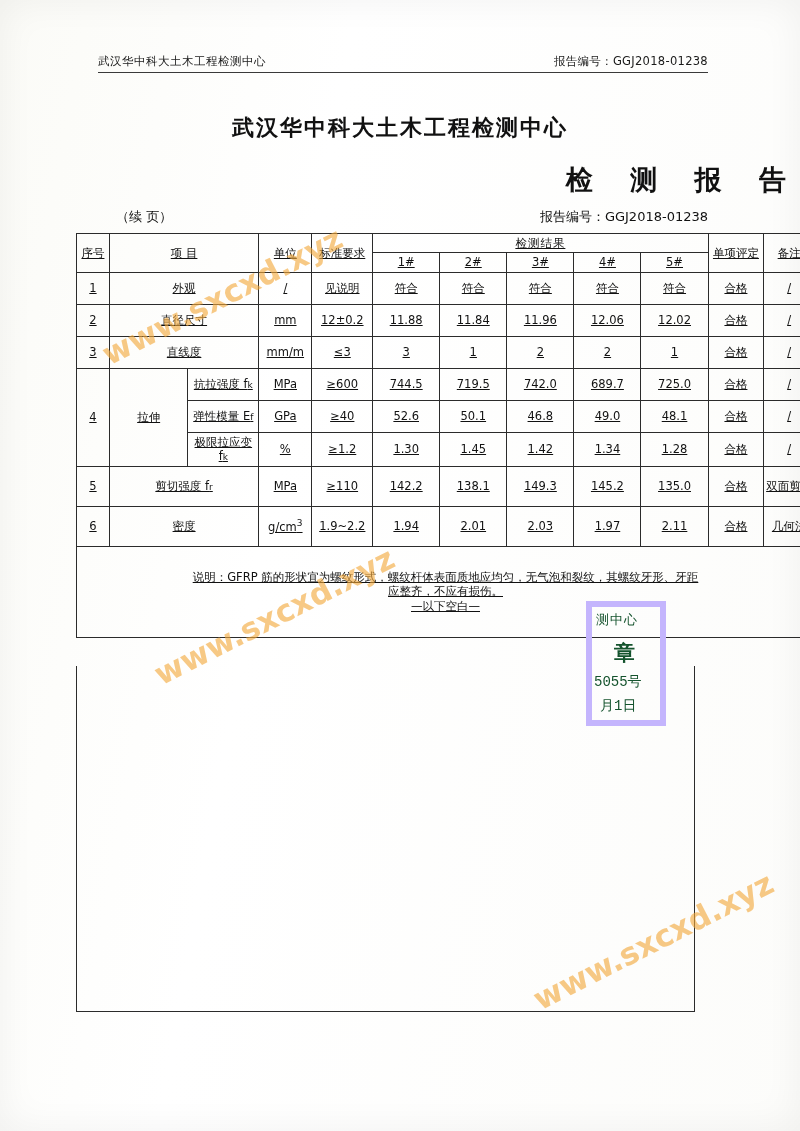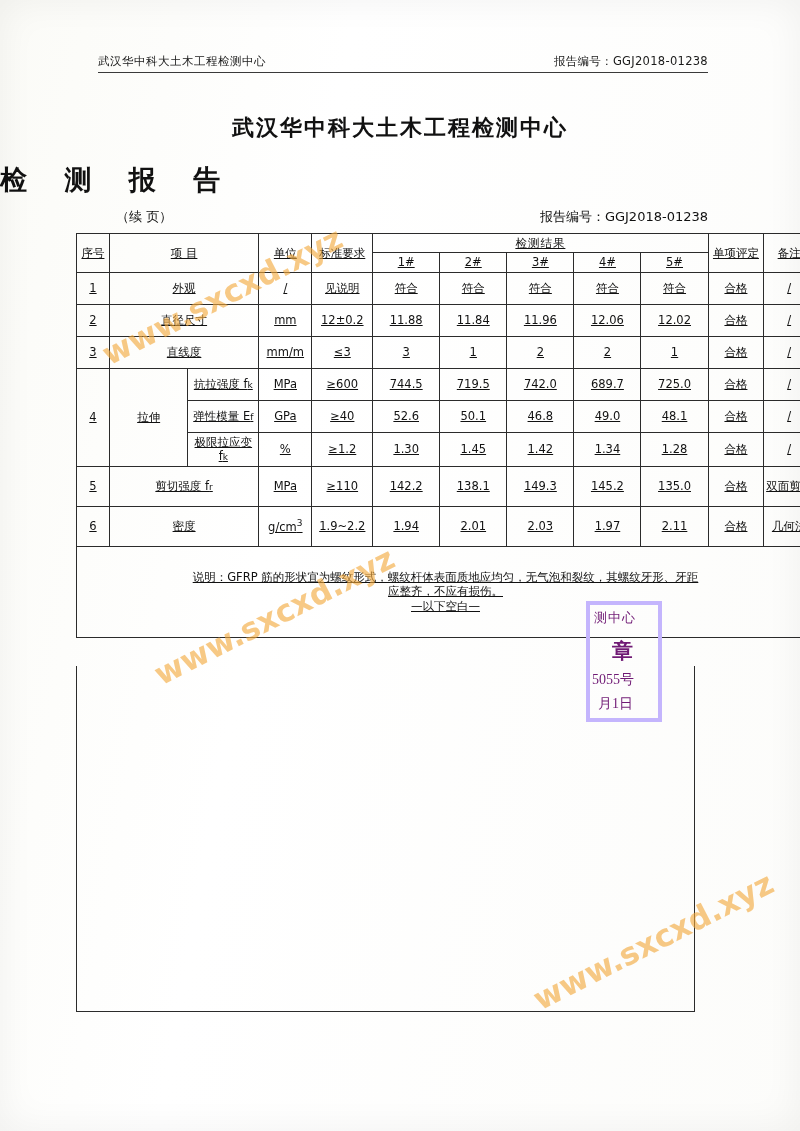--- a/index.html
+++ b/index.html
@@ -56,21 +56,21 @@
     font-family: "DejaVu Serif", "Liberation Serif", serif;
     font-weight: bold;
     font-size: 22px;
     letter-spacing: 2px;
     color: #111;
   }
   .doctitle {
     position: absolute;
     left: 0; top: 162px;
     width: 800px;
-    text-align: left;
+    text-align: right;
     font-family: "DejaVu Serif", "Liberation Serif", serif;
     font-weight: bold;
     font-size: 27px;
     letter-spacing: 14px;
     color: #111;
   }
   .subline {
     position: absolute;
     left: 98px; top: 208px;
     width: 610px;
@@ -134,23 +134,23 @@
     font-size: 12px;
     letter-spacing: 1.5px;
     color: #111;
   }
 
   
   .stamp {
     position: absolute;
     left: 586px; top: 601px;
     width: 68px; height: 113px;
-    border: 4px solid #c4b5fd;
-    color: #701a75;
-    font-family: Liberation Serif, serif;
+    border: 6px solid #c4b5fd;
+    color: #14532d;
+    font-family: Liberation Mono, monospace;
     overflow: hidden;
   }
   .stamp .l1 {
     position: absolute; left: 4px; top: 4px;
     font-size: 13px; letter-spacing: 1px;
   }
   .stamp .l2 {
     position: absolute; left: 22px; top: 32px;
     font-size: 21px; font-weight: bold;
   }

